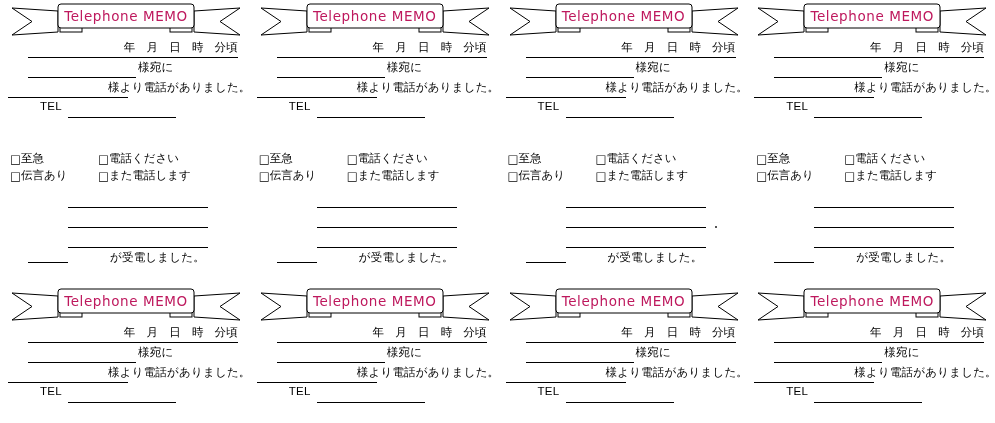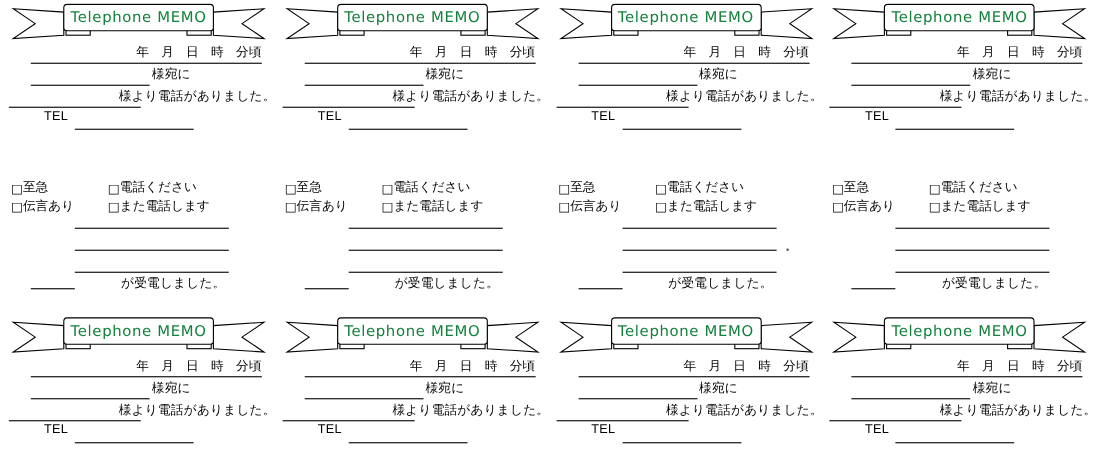--- a/index.html
+++ b/index.html
@@ -50,21 +50,21 @@
   .banner svg { display: block; }
   .banner-title {
     position: absolute;
     left: 0;
     top: 5px;
     width: 232px;
     text-align: center;
     font-family: "DejaVu Sans", sans-serif;
     font-size: 13.5px;
     letter-spacing: 0.6px;
-    color: #15803d;
+    color: #be185d;
     white-space: nowrap;
     pointer-events: none;
   }
 
   
   .date-row {
     position: absolute;
     left: 28px;
     top: 40px;
     width: 210px;
@@ -108,21 +108,21 @@
     font-size: 11.5px;
     line-height: 17px;
     white-space: nowrap;
   }
   .check-row { display: block; height: 17px; }
   .chk {
     display: inline-block;
     vertical-align: -1px;
   }
   .chk-col1 { display: inline-block; width: 88px; }
-  .chk-col2 { display: inline-block; margin-top: 12px; }
+  .chk-col2 { display: inline-block; }
 
   
   .sig {
     position: absolute;
     font-size: 11.5px;
     white-space: nowrap;
     letter-spacing: 0.2px;
   }
 
   .stray-dot {

